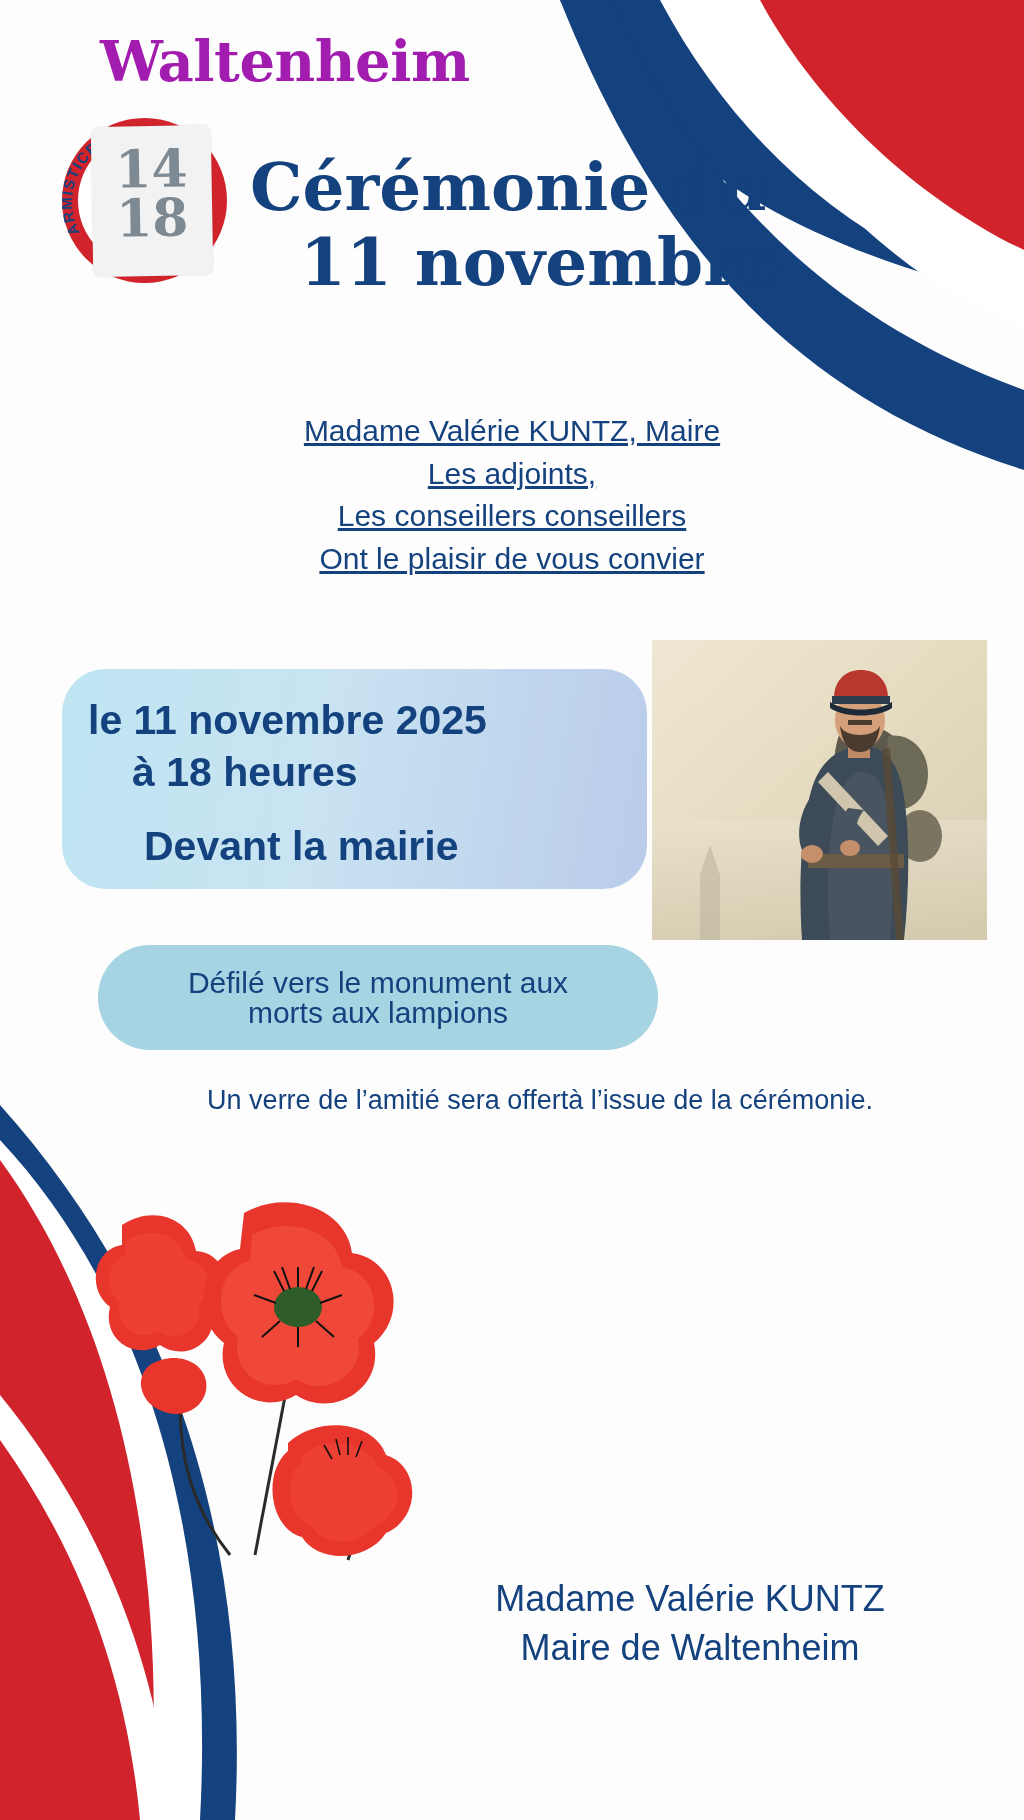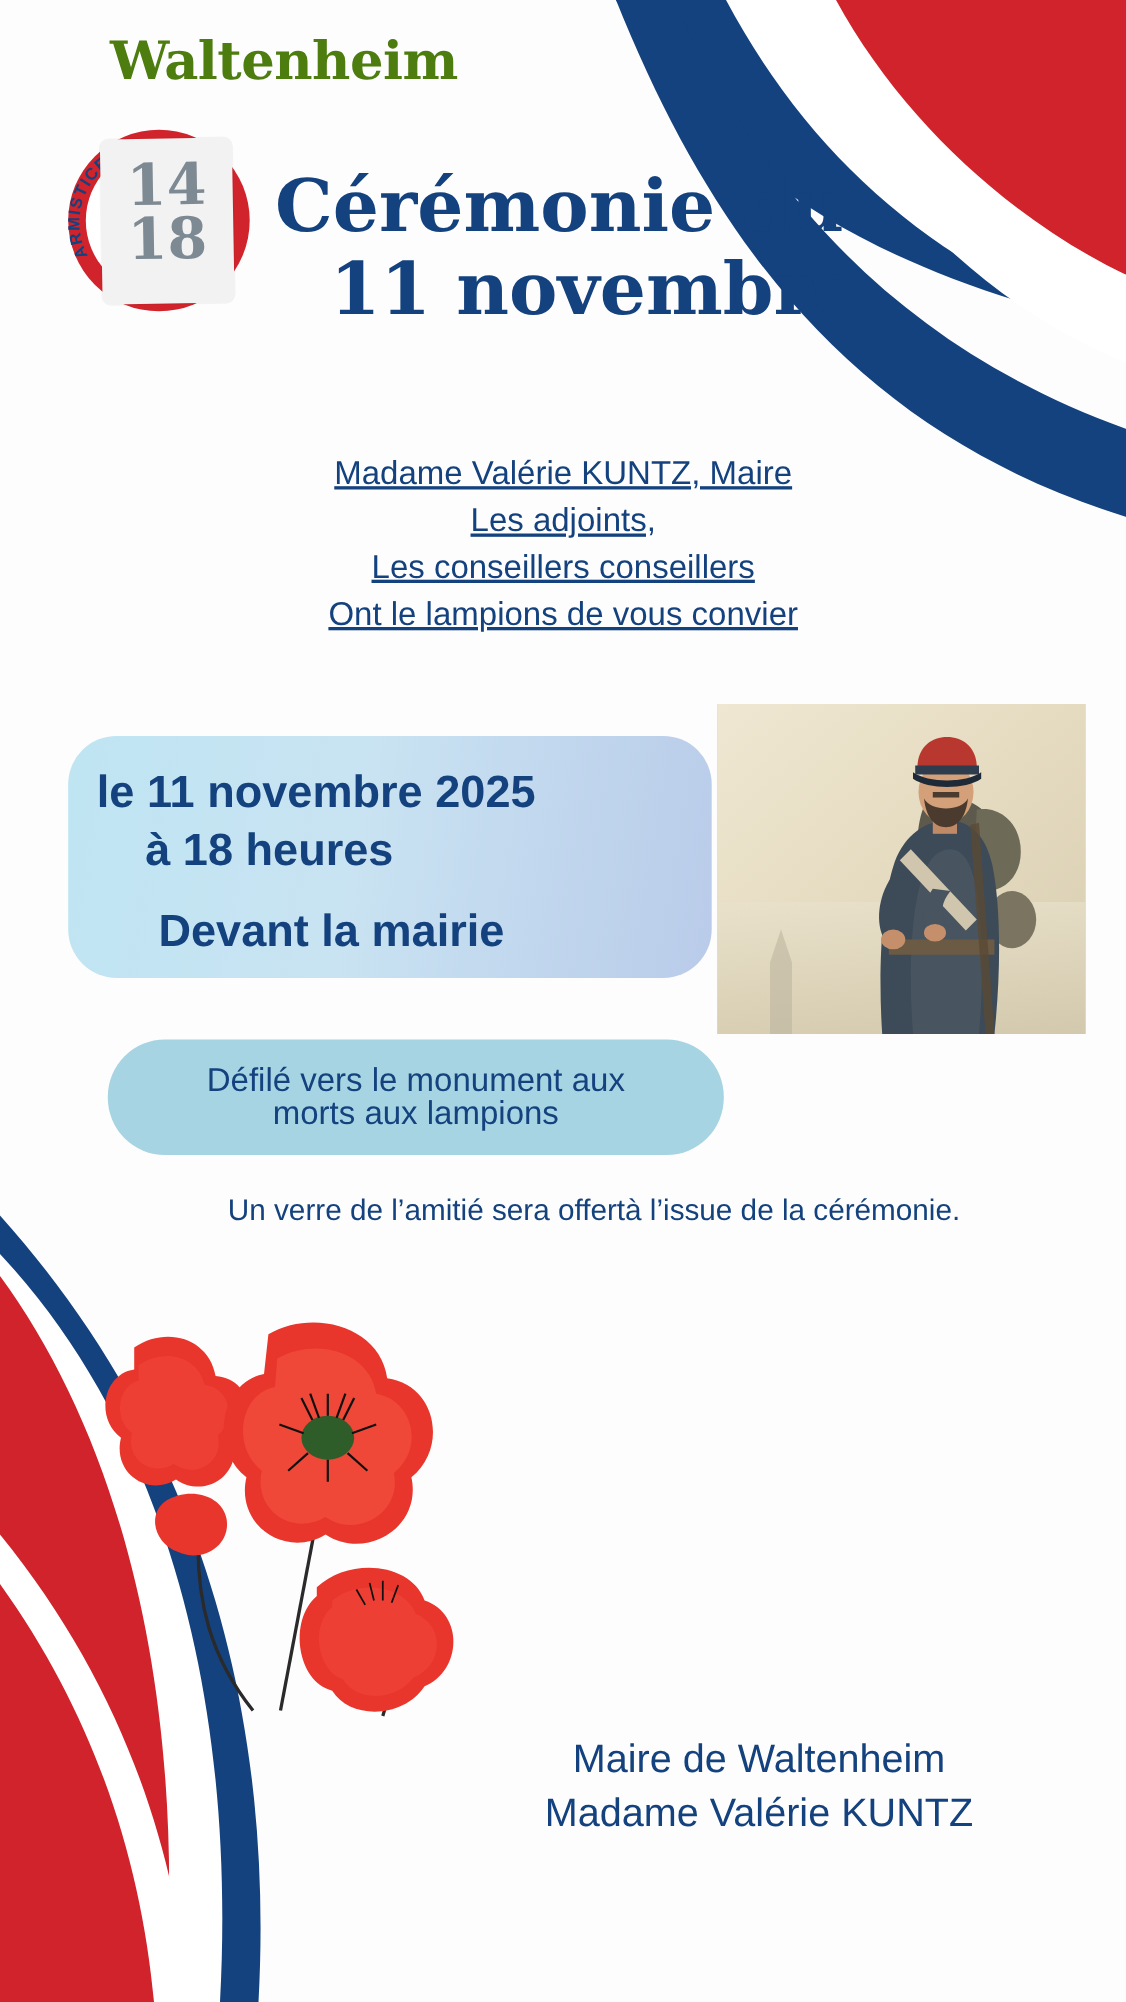--- a/index.html
+++ b/index.html
@@ -24,23 +24,23 @@
     pointer-events: none;
   }
 
   
   .town-title {
     position: absolute;
     left: 100px;
     top: 28px;
     font-family: "DejaVu Serif", serif;
     font-weight: bold;
-    font-size: 48px;
+    font-size: 56px;
     letter-spacing: -0.5px;
-    color: #4d7c0f;
+    color: #a21caf;
     font-style: normal;
   }
 
   .cockade {
     position: absolute;
     left: 62px;
     top: 118px;
     width: 165px;
     height: 165px;
   }
@@ -293,21 +293,21 @@
 
   <div class="main-title">
     <span class="line1">Cérémonie du</span>
     <span class="line2">11 novembre</span>
   </div>
 
   <div class="invite">
     <div>Madame Valérie KUNTZ, Maire</div>
     <div>Les adjoints,</div>
     <div>Les conseillers conseillers</div>
-    <div>Ont le lampions de vous convier</div>
+    <div>Ont le plaisir de vous convier</div>
   </div>
 
   <div class="date-chip">
     <div class="l1">le  11 novembre 2025</div>
     <div class="l2">à  18 heures</div>
     <div class="l3">Devant la mairie</div>
   </div>
 
   <div class="soldier">
     <svg viewBox="0 0 335 300" width="335" height="300" preserveAspectRatio="none">
@@ -405,17 +405,17 @@
     <g stroke="#111" stroke-width="1.6">
       <path d="M310,300 L306,284"></path>
         <path d="M318,300 L318,282"></path>
         <path d="M326,302 L332,286"></path>
       <path d="M302,304 L294,290"></path>
     </g>
   </svg>
 
 
   <div class="signature">
+    <div>Madame Valérie KUNTZ</div>
     <div>Maire de Waltenheim</div>
-    <div>Madame Valérie KUNTZ</div>
   </div>
 
 </div>
 
 </body></html>

